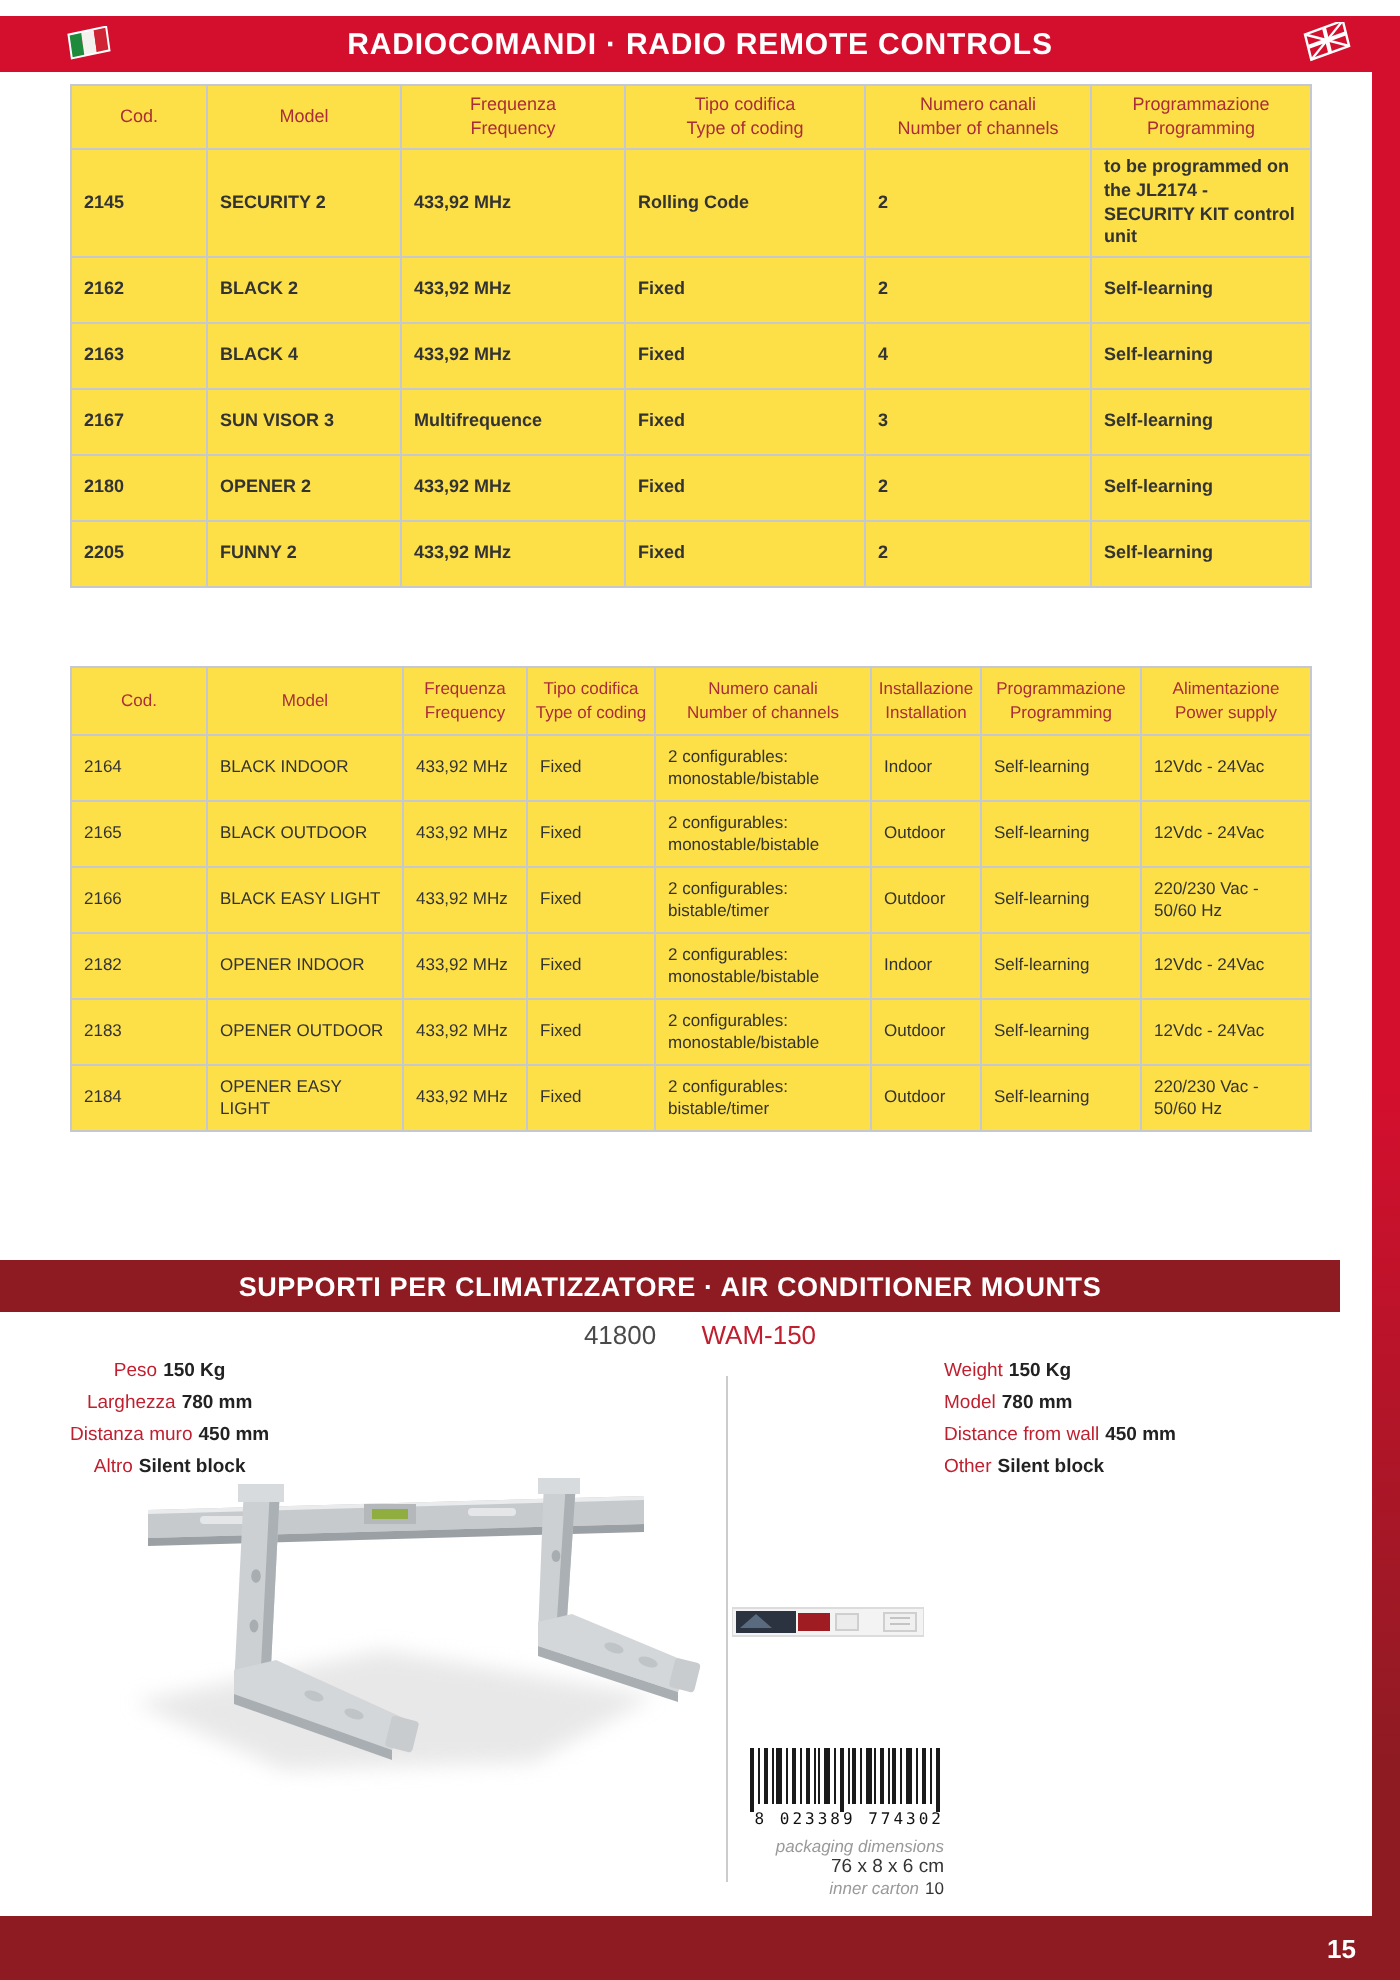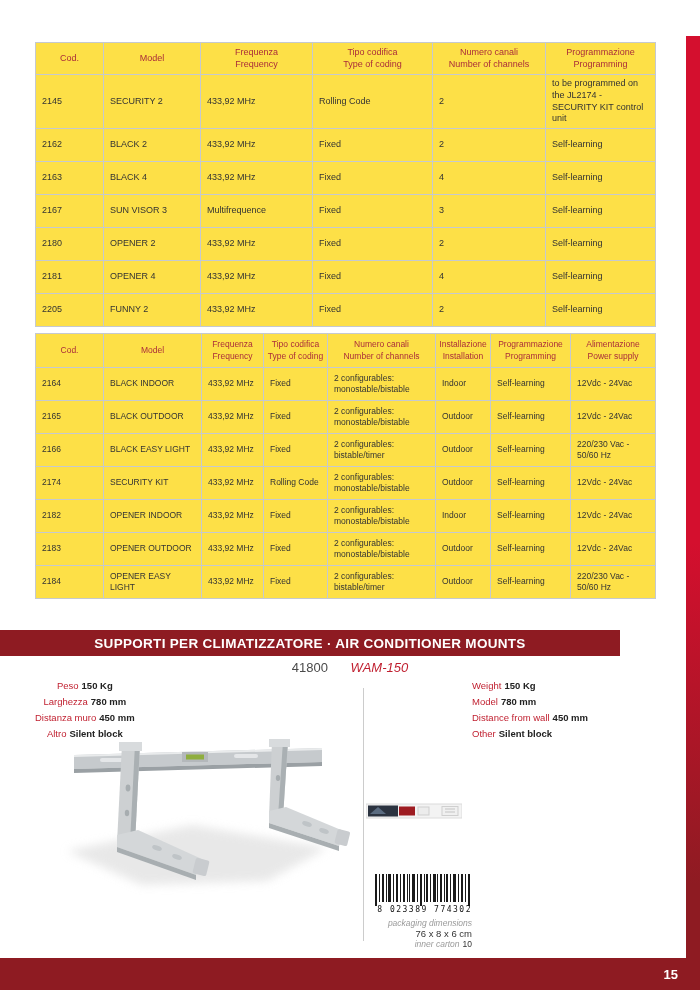--- a/index.html
+++ b/index.html
@@ -11,43 +11,43 @@
     --ink:#333;
   }
   *{box-sizing:border-box;}
   html,body{margin:0;padding:0;}
   body{width:700px;height:990px;background:#fff;font-family:"Liberation Sans",sans-serif;}
   .page{position:relative;width:700px;height:990px;background:#fff;overflow:hidden;}
 
   
   .banner{position:absolute;display:flex;align-items:center;justify-content:center;color:#fff;font-weight:bold;}
   .top-banner{top:8px;left:0;width:700px;height:28px;background:var(--red);font-size:15px;letter-spacing:.4px;}
-  .dark-banner{top:630px;left:0;width:620px;height:26px;background:var(--dark);font-size:13.5px;letter-spacing:.3px;}
+  .dark-banner{top:630px;left:0;width:670px;height:26px;background:var(--dark);font-size:13.5px;letter-spacing:.3px;}
   .flag{position:absolute;top:5px;line-height:0;}
   .flag.it{left:33px;}
   .flag.uk{right:22px;top:3px;}
 
   .right-strip{position:absolute;left:686px;top:36px;width:14px;height:922px;
     background:linear-gradient(180deg,var(--red) 0%,var(--red) 55%,var(--dark) 92%);}
 
   
   .tbl{position:absolute;left:35px;border-collapse:collapse;width:620px;table-layout:fixed;background:#fde047;}
   .tbl1{top:42px;}
   .tbl2{top:333px;}
   .tbl th,.tbl td{border:1px solid var(--border);vertical-align:middle;}
   .tbl th{color:var(--hdr-red);font-weight:normal;text-align:center;padding:4px 2px;line-height:1.3;}
   .tbl td{color:var(--ink);text-align:left;padding:3px 6px;line-height:1.3;}
   .tbl1 th{font-size:9px;height:32px;}
-  .tbl1 td{font-size:9px;height:33px;}
+  .tbl1 td{font-size:9px;height:33px;font-weight:bold;}
   .tbl2 th{font-size:8.5px;height:34px;}
   .tbl2 td{font-size:8.5px;height:33px;}
 
   
   .product-title{position:absolute;top:660px;left:0;width:700px;text-align:center;font-size:13px;color:#4a4a4a;}
-  .product-title .name{color:var(--label-red);margin-left:19px;font-style:italic;}
+  .product-title .name{color:var(--label-red);margin-left:19px;}
   .specs{position:absolute;margin:0;padding:0;list-style:none;font-size:9.5px;}
   .specs li{line-height:16px;}
   .specs .lab{color:var(--label-red);}
   .specs .val{color:#222;font-weight:bold;margin-left:3px;}
   .specs-it{left:35px;top:678px;text-align:center;}
   .specs-en{left:472px;top:678px;}
 
   .bracket{position:absolute;left:22px;top:733px;width:336px;height:162px;line-height:0;}
   .divider-v{position:absolute;left:363px;top:688px;width:1px;height:253px;background:#ccc;}
   .pack-photo{position:absolute;left:366px;top:802px;line-height:0;}
@@ -63,20 +63,42 @@
   .bottom-bar{position:absolute;top:958px;left:0;width:700px;height:32px;background:var(--dark);
     color:#fff;font-weight:bold;font-size:13px;display:flex;align-items:center;justify-content:flex-end;padding-right:22px;}
 </style>
 </head>
 <body>
 
 <div class="page">
 
   <div class="right-strip"></div>
 
+  <header class="banner top-banner">
+    <span class="flag it">
+      <svg width="24" height="18" viewBox="0 0 24 18">
+        <g transform="rotate(-8 12 9) skewY(-4)">
+          <rect x="2" y="3" width="6.4" height="12" fill="#1d8a3c"></rect>
+          <rect x="8.4" y="3" width="6.4" height="12" fill="#f4f2ee"></rect>
+          <rect x="14.8" y="3" width="6.4" height="12" fill="#cf2433"></rect>
+          <rect x="2" y="3" width="19.2" height="12" fill="none" stroke="#ffffff" stroke-width="1"></rect>
+        </g>
+      </svg>
+    </span>
+    <h1 style="font-size:inherit;margin:0;font-weight:bold;">RADIOCOMANDI · RADIO REMOTE CONTROLS</h1>
+    <span class="flag uk">
+      <svg width="28" height="22" viewBox="0 0 28 22">
+        <g transform="rotate(-14 14 11) skewY(-6)" stroke="#ffffff" fill="none" stroke-width="1.2">
+          <rect x="4" y="4" width="20" height="13"></rect>
+          <path d="M4 4 L24 17 M24 4 L4 17"></path>
+          <path d="M14 4 L14 17 M4 10.5 L24 10.5" stroke-width="2"></path>
+        </g>
+      </svg>
+    </span>
+  </header>
 
   <table class="tbl tbl1">
     <colgroup>
       <col style="width:68px">
         <col style="width:97px">
         <col style="width:112px">
       <col style="width:120px">
         <col style="width:113px">
         <col style="width:110px">
     </colgroup>
@@ -138,28 +160,20 @@
           <td>Fixed</td>
           <td>3</td>
           <td>Self-learning</td>
         </tr>
         <tr>
           <td>2180</td>
           <td>OPENER 2</td>
           <td>433,92 MHz</td>
           <td>Fixed</td>
           <td>2</td>
-          <td>Self-learning</td>
-        </tr>
-        <tr>
-          <td>2181</td>
-          <td>OPENER 4</td>
-          <td>433,92 MHz</td>
-          <td>Fixed</td>
-          <td>4</td>
           <td>Self-learning</td>
         </tr>
         <tr>
           <td>2205</td>
           <td>FUNNY 2</td>
           <td>433,92 MHz</td>
           <td>Fixed</td>
           <td>2</td>
           <td>Self-learning</td>
         </tr>
@@ -234,30 +248,20 @@
         </tr>
         <tr>
           <td>2166</td>
           <td>BLACK EASY LIGHT</td>
           <td>433,92 MHz</td>
           <td>Fixed</td>
           <td>2 configurables: bistable/timer</td>
           <td>Outdoor</td>
           <td>Self-learning</td>
           <td>220/230 Vac - 50/60 Hz</td>
-        </tr>
-        <tr>
-          <td>2174</td>
-          <td>SECURITY KIT</td>
-          <td>433,92 MHz</td>
-          <td>Rolling Code</td>
-          <td>2 configurables: monostable/bistable</td>
-          <td>Outdoor</td>
-          <td>Self-learning</td>
-          <td>12Vdc - 24Vac</td>
         </tr>
         <tr>
           <td>2182</td>
           <td>OPENER INDOOR</td>
           <td>433,92 MHz</td>
           <td>Fixed</td>
           <td>2 configurables: monostable/bistable</td>
           <td>Indoor</td>
           <td>Self-learning</td>
           <td>12Vdc - 24Vac</td>

